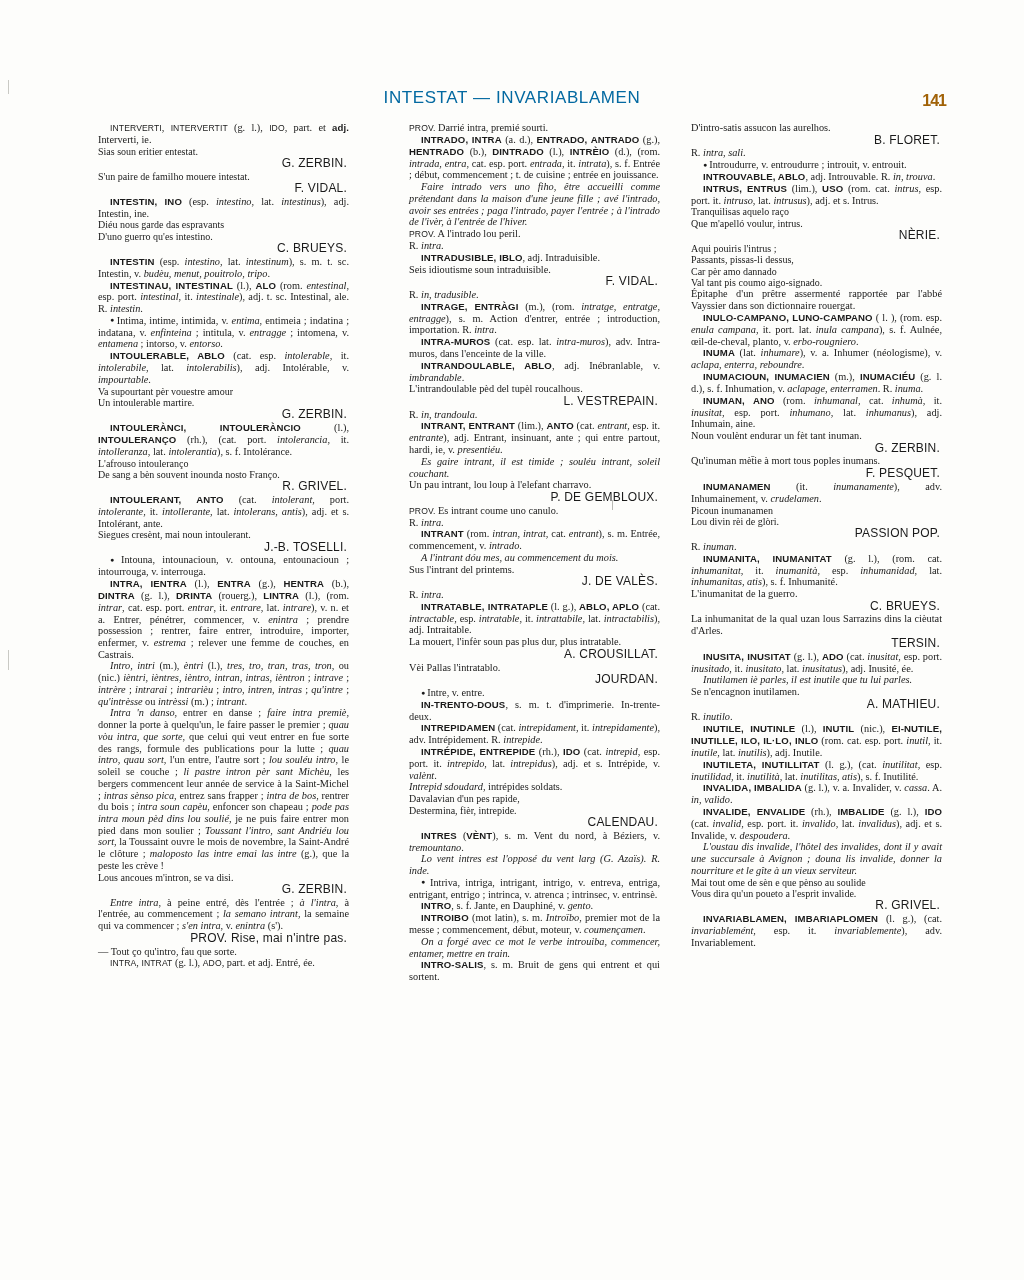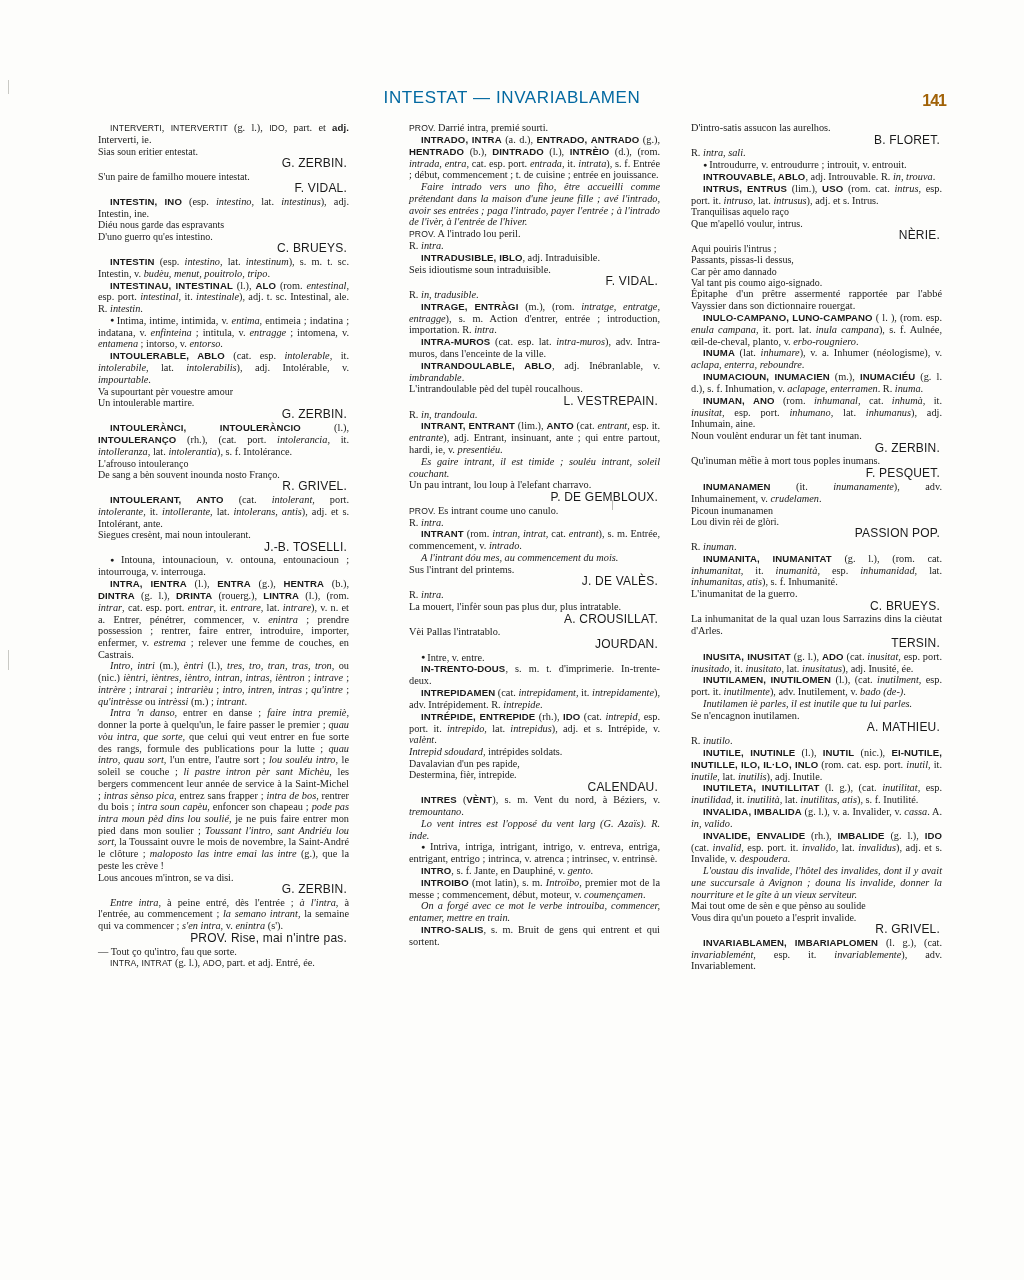--- a/index.html
+++ b/index.html
@@ -198,20 +198,21 @@
         <p class="quote"><span class="it">Es gaire intrant</span>, il est timide ; <span class="it">souléu intrant</span>, soleil couchant.</p>
         <p class="flush">Un pau intrant, lou loup à l'elefant charravo.</p>
         <p class="cite">P. DE GEMBLOUX.</p>
         <p class="flush"><span class="sc">PROV.</span> Es intrant coume uno canulo.</p>
         <p class="flush">R. <span class="it">intra</span>.</p>
         <p class="entry"><span class="hw">INTRANT</span> (rom. <span class="it">intran, intrat</span>, cat. <span class="it">entrant</span>), s. m. Entrée, commencement, v. <span class="it">intrado</span>.</p>
         <p class="quote"><span class="it">A l'intrant dóu mes</span>, au commencement du mois.</p>
         <p class="flush">Sus l'intrant del printems.</p>
         <p class="cite">J. DE VALÈS.</p>
         <p class="flush">R. <span class="it">intra</span>.</p>
+        <p class="entry"><span class="hw">INTRATABLE, INTRATAPLE</span> (l. g.), <span class="hw">ABLO, APLO</span> (cat. <span class="it">intractable</span>, esp. <span class="it">intratable</span>, it. <span class="it">intrattabile</span>, lat. <span class="it">intractabilis</span>), adj. Intraitable.</p>
         <p class="flush">La mouert, l'infèr soun pas plus dur, plus intratable.</p>
         <p class="cite">A. CROUSILLAT.</p>
         <p class="flush">Vèi Pallas l'intratablo.</p>
         <p class="cite">JOURDAN.</p>
         <p class="entry"><span class="bullet-dot"></span>Intre, v. entre.</p>
         <p class="entry"><span class="hw">IN-TRENTO-DOUS</span>, s. m. t. d'imprimerie. In-trente-deux.</p>
         <p class="entry"><span class="hw">INTREPIDAMEN</span> (cat. <span class="it">intrepidament</span>, it. <span class="it">intrepidamente</span>), adv. Intrépidement. R. <span class="it">intrepide</span>.</p>
         <p class="entry"><span class="hw">INTRÉPIDE, ENTREPIDE</span> (rh.), <span class="hw">IDO</span> (cat. <span class="it">intrepid</span>, esp. port. it. <span class="it">intrepido</span>, lat. <span class="it">intrepidus</span>), adj. et s. Intrépide, v. <span class="it">valènt</span>.</p>
         <p class="flush"><span class="it">Intrepid sdoudard</span>, intrépides soldats.</p>
         <p class="verse">Davalavian d'un pes rapide,</p>
@@ -252,21 +253,20 @@
         <p class="verse">Picoun inumanamen</p>
         <p class="verse">Lou divin rèi de glòri.</p>
         <p class="cite">PASSION POP.</p>
         <p class="flush">R. <span class="it">inuman</span>.</p>
         <p class="entry"><span class="hw">INUMANITA, INUMANITAT</span> (g. l.), (rom. cat. <span class="it">inhumanitat</span>, it. <span class="it">inumanità</span>, esp. <span class="it">inhumanidad</span>, lat. <span class="it">inhumanitas, atis</span>), s. f. Inhumanité.</p>
         <p class="flush">L'inumanitat de la guerro.</p>
         <p class="cite">C. BRUEYS.</p>
         <p class="flush">La inhumanitat de la qual uzan lous Sarrazins dins la cièutat d'Arles.</p>
         <p class="cite">TERSIN.</p>
         <p class="entry"><span class="hw">INUSITA, INUSITAT</span> (g. l.), <span class="hw">ADO</span> (cat. <span class="it">inusitat</span>, esp. port. <span class="it">inusitado</span>, it. <span class="it">inusitato</span>, lat. <span class="it">inusitatus</span>), adj. Inusité, ée.</p>
-        <p class="entry"><span class="hw">INUTILAMEN, INUTILOMEN</span> (l.), (cat. <span class="it">inutilment</span>, esp. port. it. <span class="it">inutilmente</span>), adv. Inutilement, v. <span class="it">bado (de-)</span>.</p>
         <p class="quote"><span class="it">Inutilamen iè parles</span>, il est inutile que tu lui parles.</p>
         <p class="flush">Se n'encagnon inutilamen.</p>
         <p class="cite">A. MATHIEU.</p>
         <p class="flush">R. <span class="it">inutilo</span>.</p>
         <p class="entry"><span class="hw">INUTILE, INUTINLE</span> (l.), <span class="hw">INUTIL</span> (nic.), <span class="hw">EI-NUTILE, INUTILLE, ILO, IL·LO, INLO</span> (rom. cat. esp. port. <span class="it">inutil</span>, it. <span class="it">inutile</span>, lat. <span class="it">inutilis</span>), adj. Inutile.</p>
         <p class="entry"><span class="hw">INUTILETA, INUTILLITAT</span> (l. g.), (cat. <span class="it">inutilitat</span>, esp. <span class="it">inutilidad</span>, it. <span class="it">inutilità</span>, lat. <span class="it">inutilitas, atis</span>), s. f. Inutilité.</p>
         <p class="entry"><span class="hw">INVALIDA, IMBALIDA</span> (g. l.), v. a. Invalider, v. <span class="it">cassa</span>. A. <span class="it">in, valido</span>.</p>
         <p class="entry"><span class="hw">INVALIDE, ENVALIDE</span> (rh.), <span class="hw">IMBALIDE</span> (g. l.), <span class="hw">IDO</span> (cat. <span class="it">invalid</span>, esp. port. it. <span class="it">invalido</span>, lat. <span class="it">invalidus</span>), adj. et s. Invalide, v. <span class="it">despoudera</span>.</p>
         <p class="quote"><span class="it">L'oustau dis invalide</span>, l'hôtel des invalides, dont il y avait une succursale à Avignon ; <span class="it">douna lis invalide</span>, donner la nourriture et le gîte à un vieux serviteur.</p>
         <p class="verse">Mai tout ome de sèn e que pènso au soulide</p>

